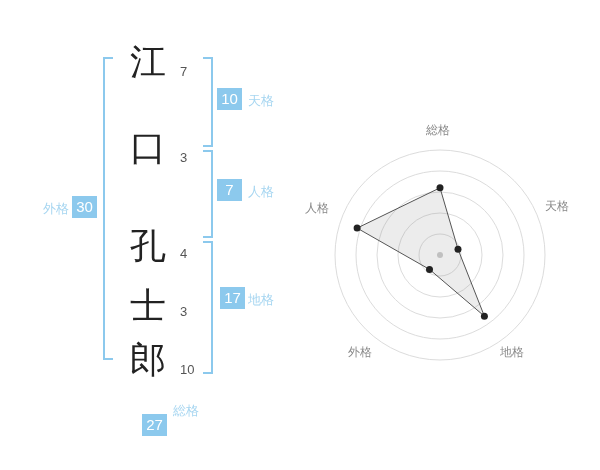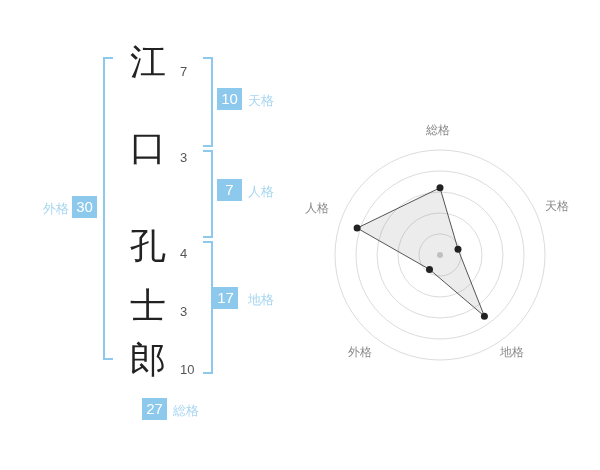--- a/index.html
+++ b/index.html
@@ -25,23 +25,23 @@
   .h-chi-a{left:203px;top:241px}.h-chi-b{left:203px;top:372px}
   .v-gai{left:103px;top:57px;height:303px}
   .h-gai-a{left:105px;top:57px}.h-gai-b{left:105px;top:358px}
 
   
   .kaku-box{position:absolute;min-width:25px;height:22px;background:var(--accent,#8cc9ed);
             color:#fff;font-size:15px;line-height:22px;text-align:center;padding:0 2px;box-sizing:border-box;}
   .kaku-label{position:absolute;font-size:13px;color:var(--label-blue,#a7d6f1);}
   .box-ten{left:217px;top:88px}  .lab-ten{left:248px;top:92px}
   .box-jin{left:217px;top:179px} .lab-jin{left:248px;top:183px}
-  .box-chi{left:213px;top:287px} .lab-chi{left:248px;top:291px}
+  .box-chi{left:220px;top:287px} .lab-chi{left:248px;top:291px}
   .box-gai{left:72px;top:196px}  .lab-gai{left:43px;top:200px}
-  .box-sou{left:142px;top:398px} .lab-sou{left:173px;top:402px}
+  .box-sou{left:142px;top:414px} .lab-sou{left:173px;top:402px}
 
   
   .radar-wrap{position:absolute;left:300px;top:110px;width:280px;height:270px;}
   .radar-wrap svg{position:absolute;left:0;top:0;}
   .axis-label{position:absolute;font-size:12px;color:#8a8a8a;white-space:nowrap;}
   .al-0{left:426px;top:122px}   
   .al-1{left:545px;top:198px}   
   .al-2{left:500px;top:344px}   
   .al-3{left:348px;top:344px}   
   .al-4{left:305px;top:200px}   

